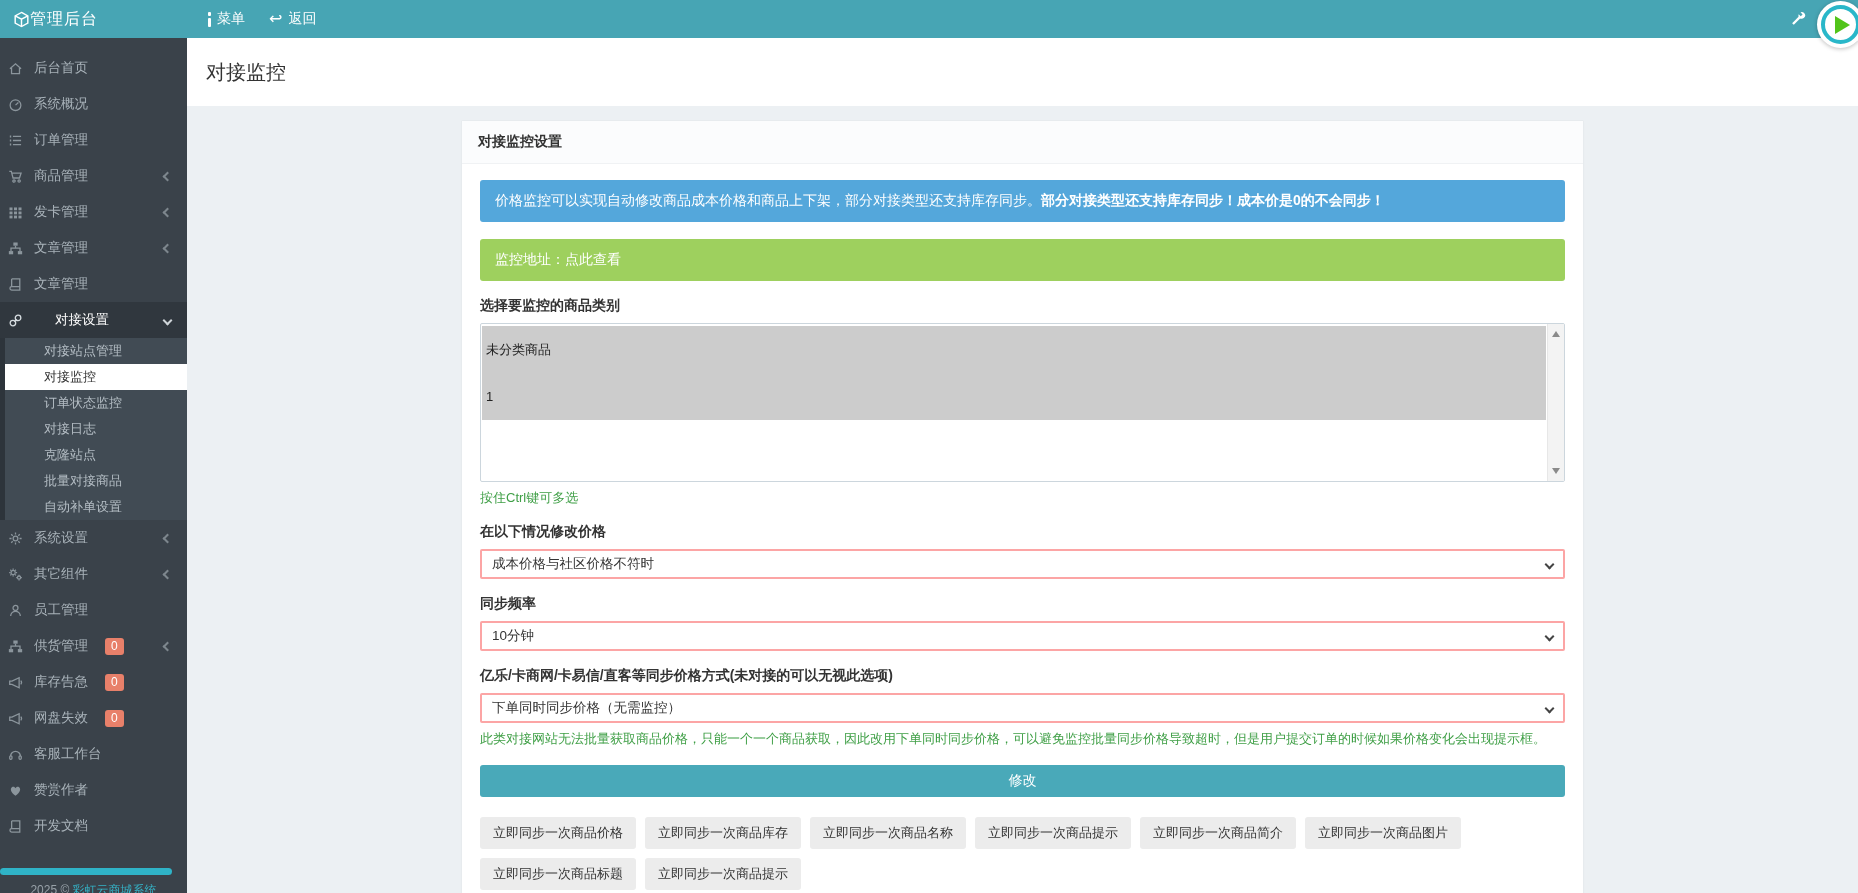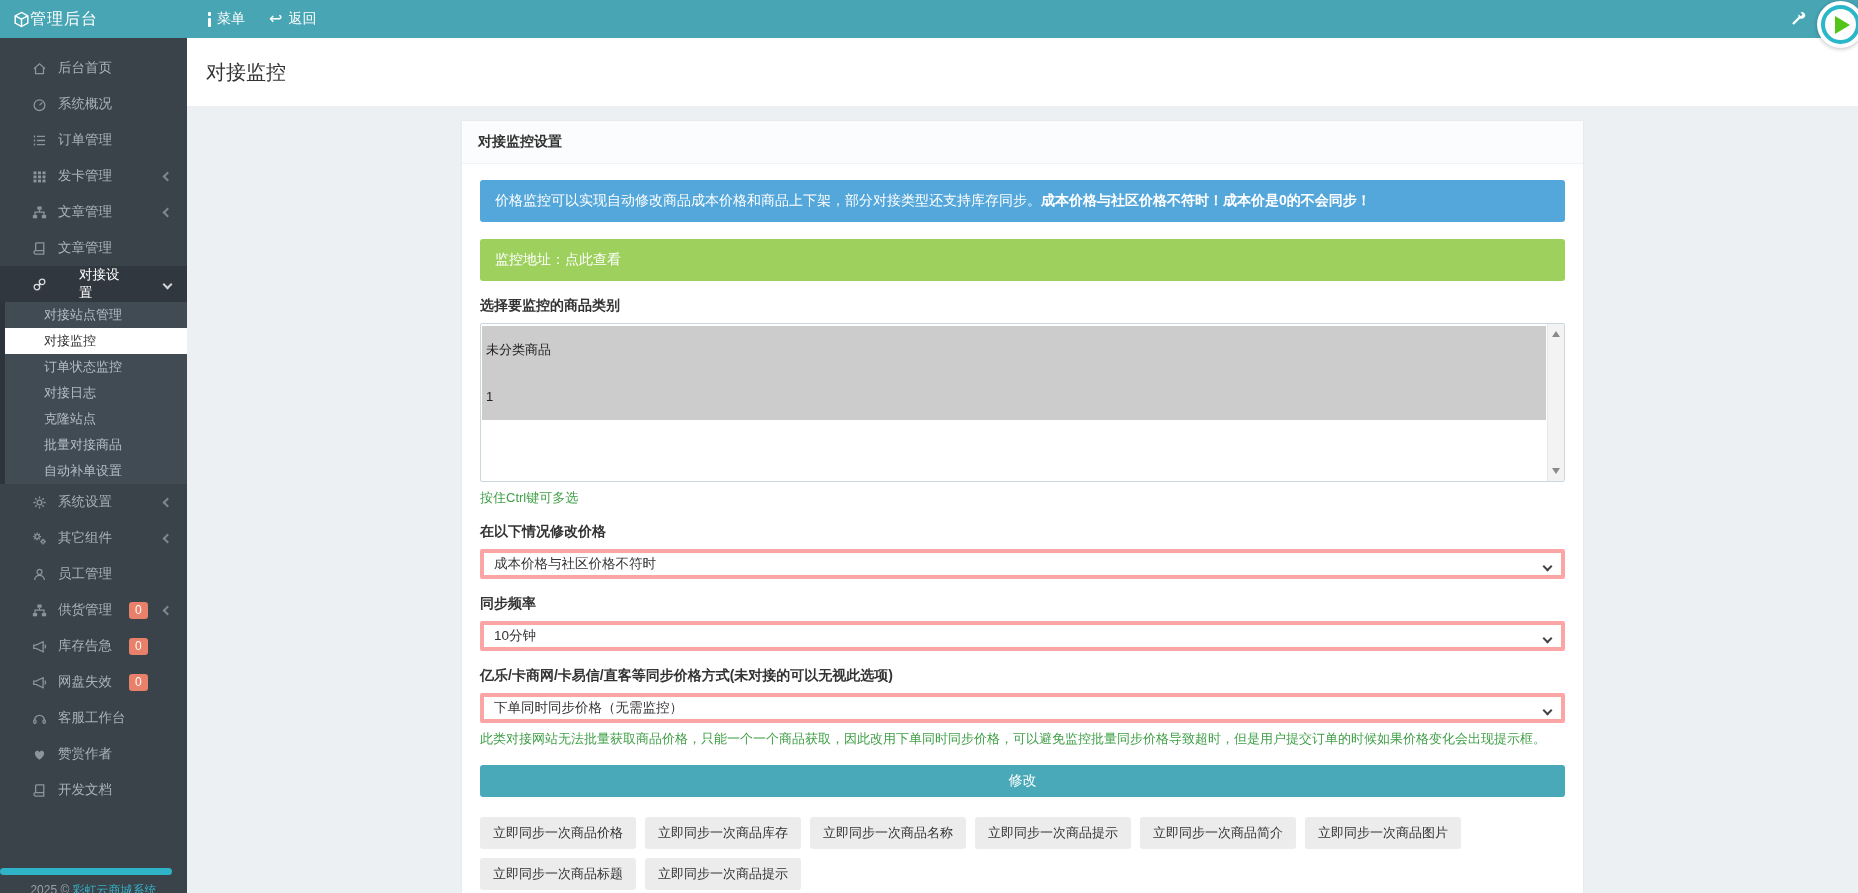--- a/index.html
+++ b/index.html
@@ -33,21 +33,21 @@
     border:4px solid #29b7c9; background:#fff;
     display:flex; align-items:center; justify-content:center; }
   .float-logo .tri { width:0; height:0; margin-left:4px;
     border-top:9px solid transparent; border-bottom:9px solid transparent;
     border-left:15px solid #52c41a; }
   
   .sidebar { position:absolute; top:38px; left:0; bottom:0; width:187px;
     background:#3a424a; z-index:10; overflow:hidden; }
   .side-nav { padding-top:12px; }
   .side-item { height:36px; display:flex; align-items:center; gap:11px;
-    padding-left:31px; font-size:13.5px; color:#a8b2b9; cursor:pointer; }
+    padding-left:7px; font-size:13.5px; color:#a8b2b9; cursor:pointer; }
   .side-item .icon { width:16px; height:16px; color:#8b959c; flex:0 0 16px;
     display:inline-flex; align-items:center; justify-content:center; }
   .side-item.active { background:#30373e; color:#fff;gap:32px; }
   .side-item.active .icon { color:#d7dde1; }
   .chev { width:7px; height:7px; border-left:2px solid #7d868d;
     border-bottom:2px solid #7d868d; margin-left:auto; margin-right:16px; flex:0 0 7px; }
   .chev.left { transform:rotate(45deg); }
   .chev.down { transform:rotate(-45deg); border-color:#cfd5d9; }
   .badge { background:#e8806a; color:#fff; font-size:12px; line-height:17px;
     padding:0 6px; border-radius:3px; margin-left:6px; }
@@ -82,21 +82,21 @@
     border-radius:2px; background:#fff; overflow:hidden; padding:2px 18px 2px 1px; cursor:default; }
   .opt { font-size:13px; line-height:15px; padding:16px 4px; color:#222; }
   .opt.selected { background:#ccc; }
   .lb-scroll { position:absolute; top:0; right:0; bottom:0; width:17px;
     background:#f3f3f3; border-left:1px solid #e7e7e7; cursor:pointer; }
   .lb-up, .lb-down { position:absolute; left:4px; width:0; height:0;
     border-left:4px solid transparent; border-right:4px solid transparent; }
   .lb-up { top:7px; border-bottom:6px solid #8a8a8a; }
   .lb-down { bottom:7px; border-top:6px solid #8a8a8a; }
   .hint-green { color:#3f9f46; font-size:13px; margin-top:7px; }
-  .selectbox { position:relative; height:30px; border:4px solid #fca5a5;
+  .selectbox { position:relative; height:30px; border:2px solid #fca5a5;
     border-radius:2px; background:#fff; display:flex; align-items:center;
     padding:0 28px 0 10px; font-size:13.5px; color:#333; cursor:pointer; }
   .selectbox .caret { position:absolute; right:10px; top:10px; width:7px; height:7px;
     border-left:2px solid #444; border-bottom:2px solid #444; transform:rotate(-45deg); }
   .submit-btn { margin-top:17px; width:100%; height:32px; background:#49a9b9;
     border:none; border-radius:3px; color:#fff; font-size:14px; cursor:pointer;
     font-family:Liberation Serif, serif; }
   .sync-row { margin-top:20px; display:flex; flex-wrap:wrap; gap:9px; }
   .sync-btn { background:#ececec; border:none; border-radius:3px; color:#333;
     font-size:13px; padding:7px 13px; cursor:pointer; font-family:inherit;text-align:center; }
@@ -168,20 +168,31 @@
           <svg class="ic" width="15" height="15" viewBox="0 0 14 14" fill="none" stroke="currentColor" stroke-width="1.2">
             <path d="M4.6 3.2h7.6M4.6 7h7.6M4.6 10.8h7.6"></path>
             <path d="M1.7 3.2h1.3M1.7 7h1.3M1.7 10.8h1.3" stroke-width="1.8"></path>
           </svg>
         </span>
         <span>订单管理</span>
       </div>
       <div class="side-item">
         <span class="icon">
           <svg class="ic" width="15" height="15" viewBox="0 0 14 14" fill="none" stroke="currentColor" stroke-width="1.2">
+            <path d="M1.2 2.2h1.9l1.6 6.2h6l1.5-4.6H4"></path>
+            <circle cx="5.6" cy="11.2" r="1.1"></circle>
+            <circle cx="10.4" cy="11.2" r="1.1"></circle>
+          </svg>
+        </span>
+        <span>商品管理</span>
+        <span class="chev left"></span>
+      </div>
+      <div class="side-item">
+        <span class="icon">
+          <svg class="ic" width="15" height="15" viewBox="0 0 14 14" fill="none" stroke="currentColor" stroke-width="1.2">
             <g fill="currentColor" stroke="none">
               <rect x="1.4" y="2.3" width="2.8" height="2.6"></rect>
               <rect x="5.6" y="2.3" width="2.8" height="2.6"></rect>
               <rect x="9.8" y="2.3" width="2.8" height="2.6"></rect>
               <rect x="1.4" y="6.1" width="2.8" height="2.6"></rect>
               <rect x="5.6" y="6.1" width="2.8" height="2.6"></rect>
               <rect x="9.8" y="6.1" width="2.8" height="2.6"></rect>
               <rect x="1.4" y="9.9" width="2.8" height="2.6"></rect>
               <rect x="5.6" y="9.9" width="2.8" height="2.6"></rect>
               <rect x="9.8" y="9.9" width="2.8" height="2.6"></rect>
@@ -338,21 +349,21 @@
 <main class="main">
   <div class="title-band">
     <h1 style="font-size:20px;font-weight:normal;">对接监控</h1>
   </div>
   <div class="content">
     <section class="card">
       <div class="card-header">对接监控设置</div>
       <div class="card-body">
 
         <div class="alert alert-blue">
-          <span>价格监控可以实现自动修改商品成本价格和商品上下架，部分对接类型还支持库存同步。</span><b>成本价格与社区价格不符时！成本价是0的不会同步！</b>
+          <span>价格监控可以实现自动修改商品成本价格和商品上下架，部分对接类型还支持库存同步。</span><b>部分对接类型还支持库存同步！成本价是0的不会同步！</b>
         </div>
 
         <div class="alert alert-green">
           <span>监控地址：</span><a>点此查看</a>
         </div>
 
         <div class="form-label">选择要监控的商品类别</div>
         <div class="listbox">
           <div id="lb-options">
               <div class="opt selected">未分类商品</div>

